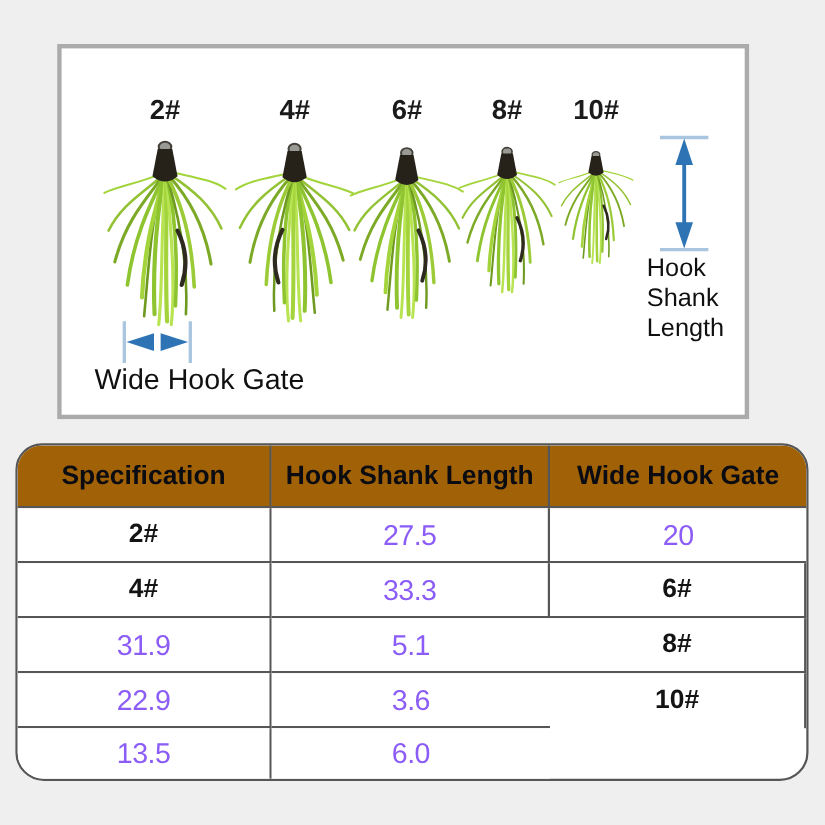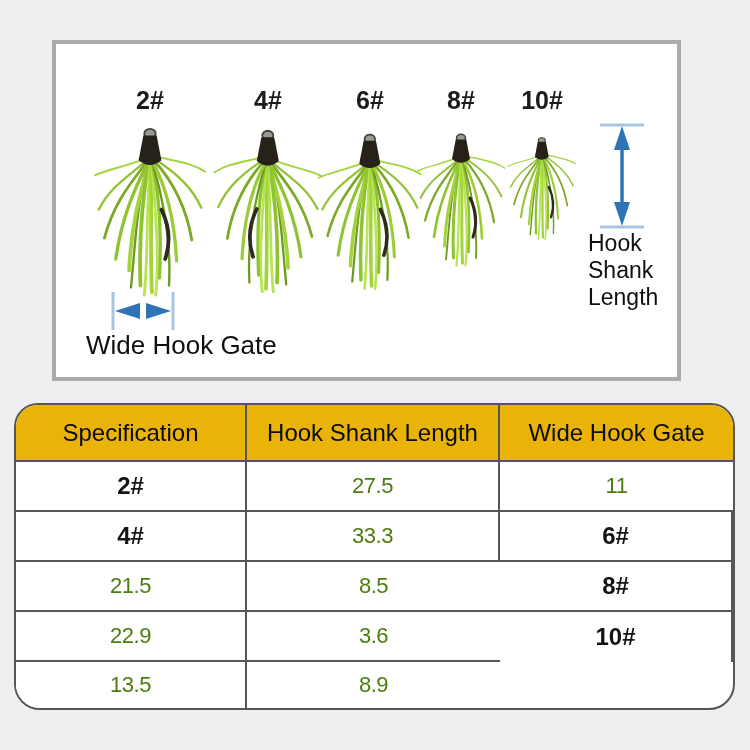--- a/index.html
+++ b/index.html
@@ -38,24 +38,24 @@
     grid-template-rows:57px 50px 50px 50px 50px 1fr;
   }
   .cell{
     display:flex;align-items:center;justify-content:center;
     border-right:2px solid #565656;border-bottom:2px solid #565656;
     background:#fff;
   }
   .cell.last-col{border-right:none;}
   .cell.last-row{border-bottom:none;}
   .cell.head{
-    background:#eab308;color:#0b0b12;font-size:24px;font-weight:400;
+    background:#a16207;color:#0b0b12;font-size:24px;font-weight:700;
   }
   .cell.spec{font-size:24px;font-weight:bold;color:#141414;}
-  .cell.val{font-size:22px;font-weight:400;color:#4d7c0f;letter-spacing:-0.5px;}
+  .cell.val{font-size:26px;font-weight:400;color:#8b5cf6;letter-spacing:-0.5px;}
 </style>
 </head>
 <body>
 
 <div class="panel">
 
   <div class="size-label" style="left:54px">2#</div>
   <div class="size-label" style="left:172px">4#</div>
   <div class="size-label" style="left:274px">6#</div>
   <div class="size-label" style="left:365px">8#</div>
@@ -117,29 +117,29 @@
 </div>
 
 <div class="spec-table">
 
   <div class="cell head">Specification</div>
   <div class="cell head">Hook Shank Length</div>
   <div class="cell head last-col">Wide Hook Gate</div>
 
   <div class="cell spec">2#</div>
   <div class="cell val">27.5</div>
-  <div class="cell val last-col">11</div>
+  <div class="cell val last-col">20</div>
 
   <div class="cell spec">4#</div>
   <div class="cell val">33.3</div>
 
   <div class="cell spec">6#</div>
-  <div class="cell val">21.5</div>
-  <div class="cell val last-col">8.5</div>
+  <div class="cell val">31.9</div>
+  <div class="cell val last-col">5.1</div>
 
   <div class="cell spec">8#</div>
   <div class="cell val">22.9</div>
   <div class="cell val last-col">3.6</div>
 
   <div class="cell spec last-row">10#</div>
   <div class="cell val last-row">13.5</div>
-  <div class="cell val last-col last-row">8.9</div>
+  <div class="cell val last-col last-row">6.0</div>
 </div>
 
 </body></html>

